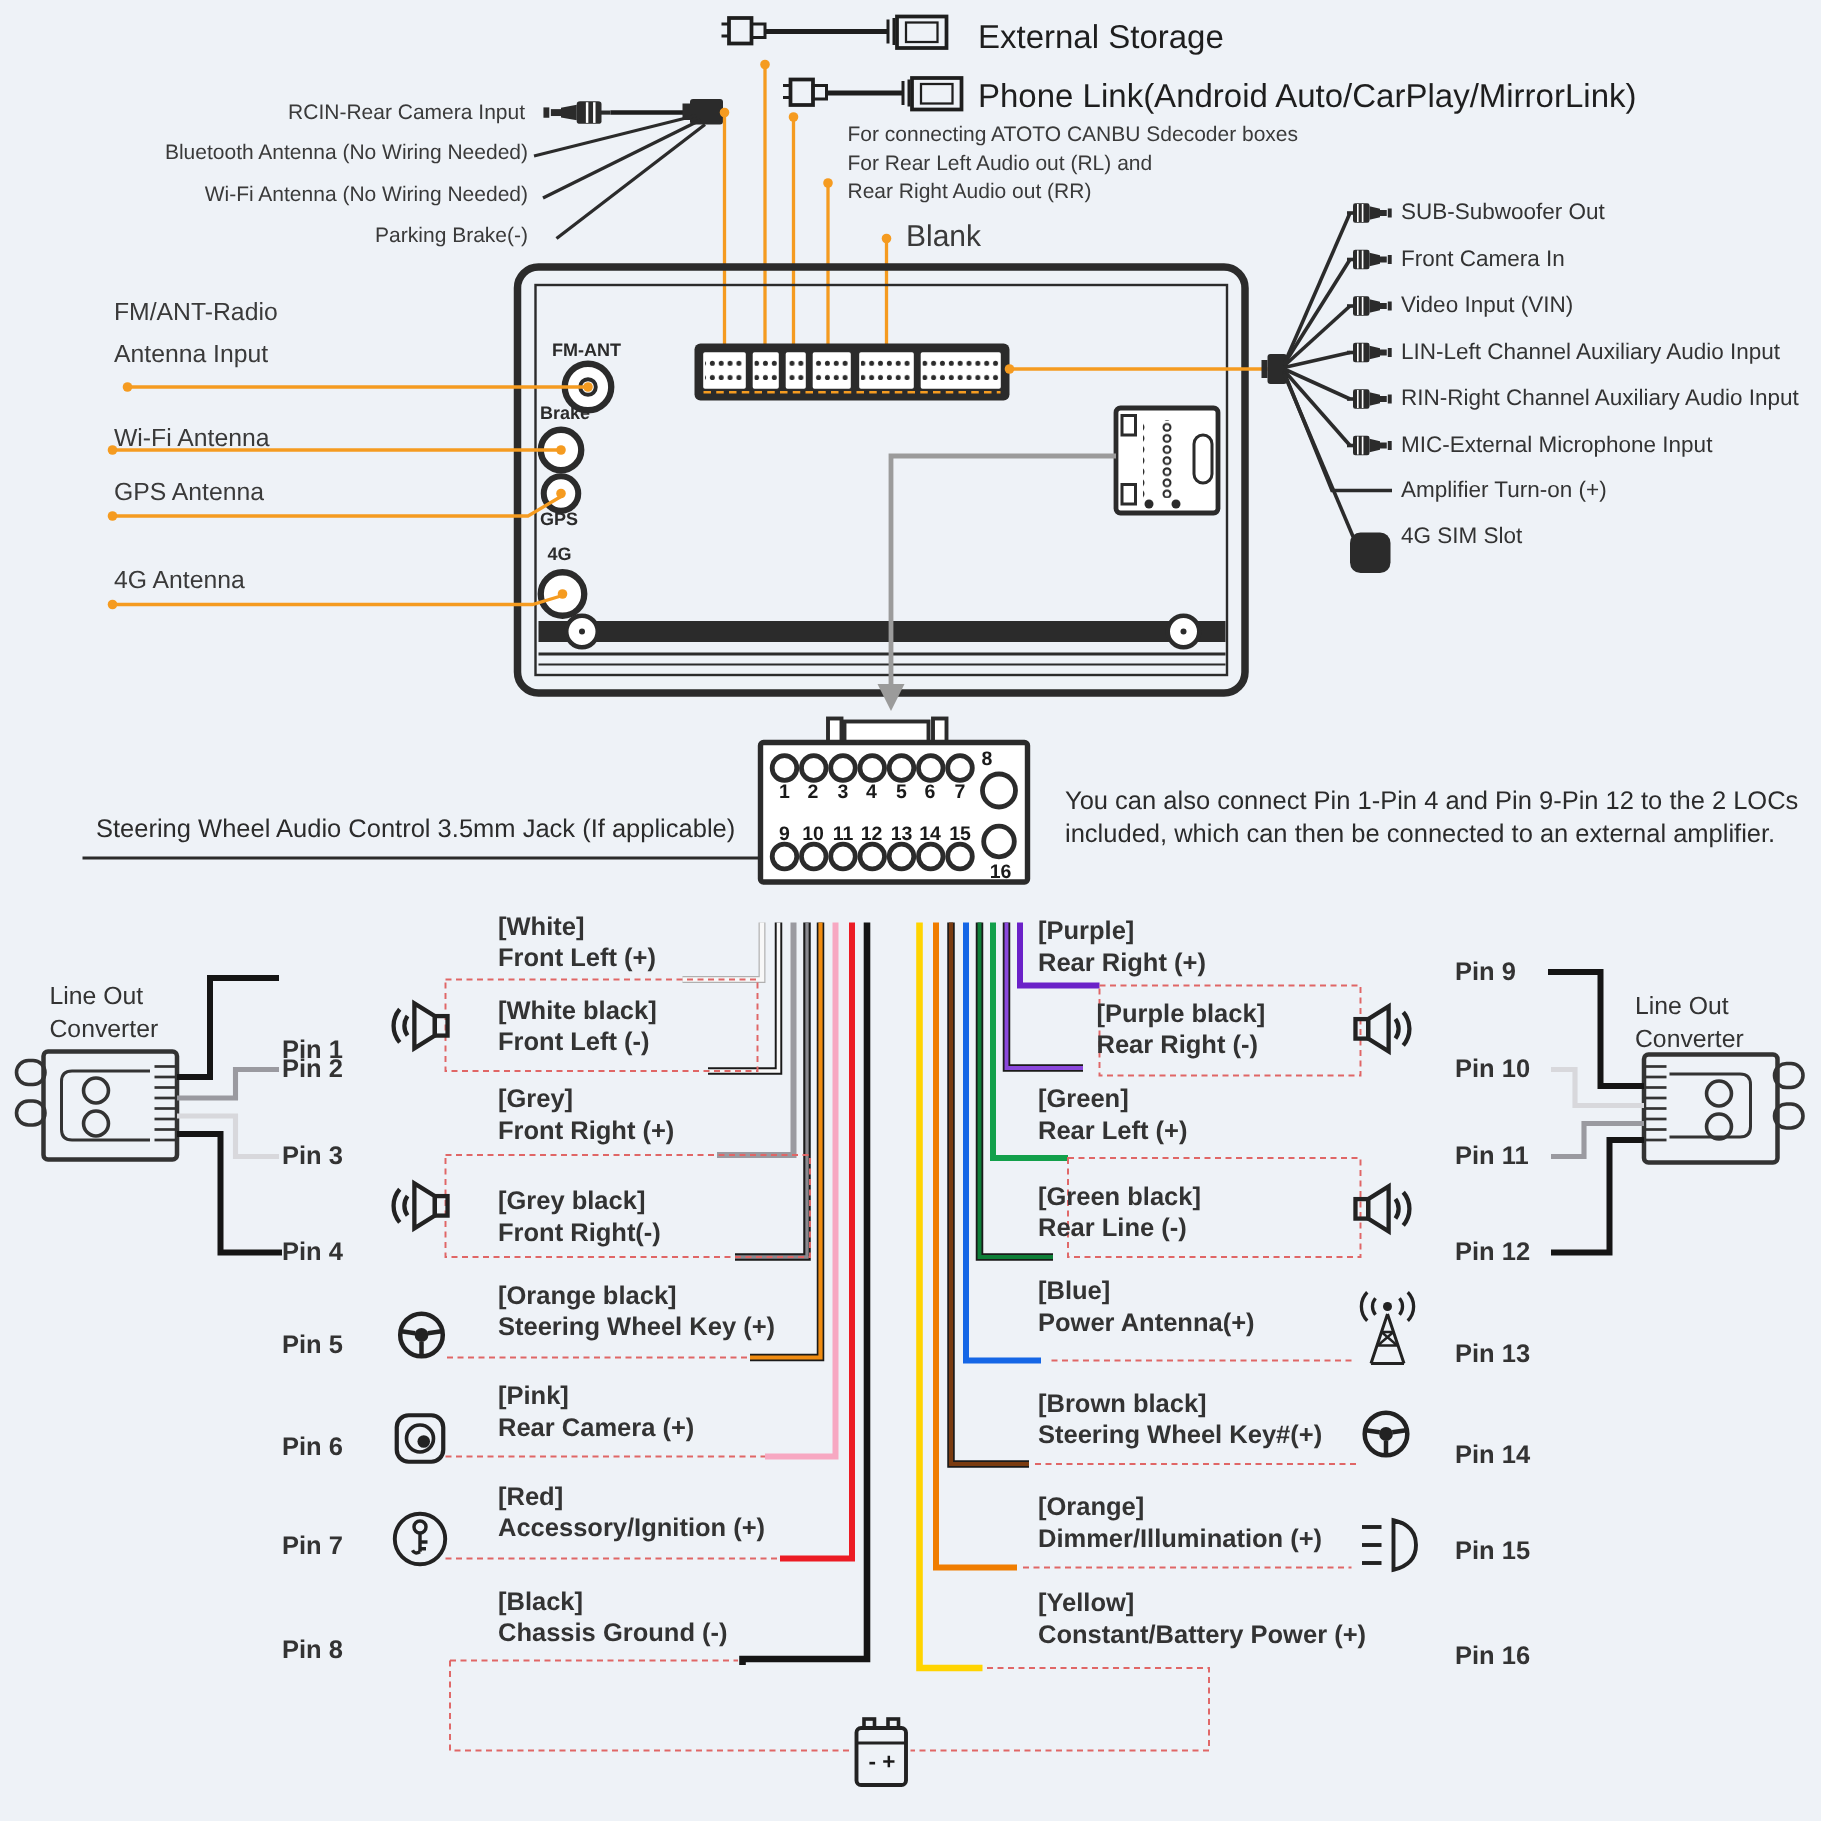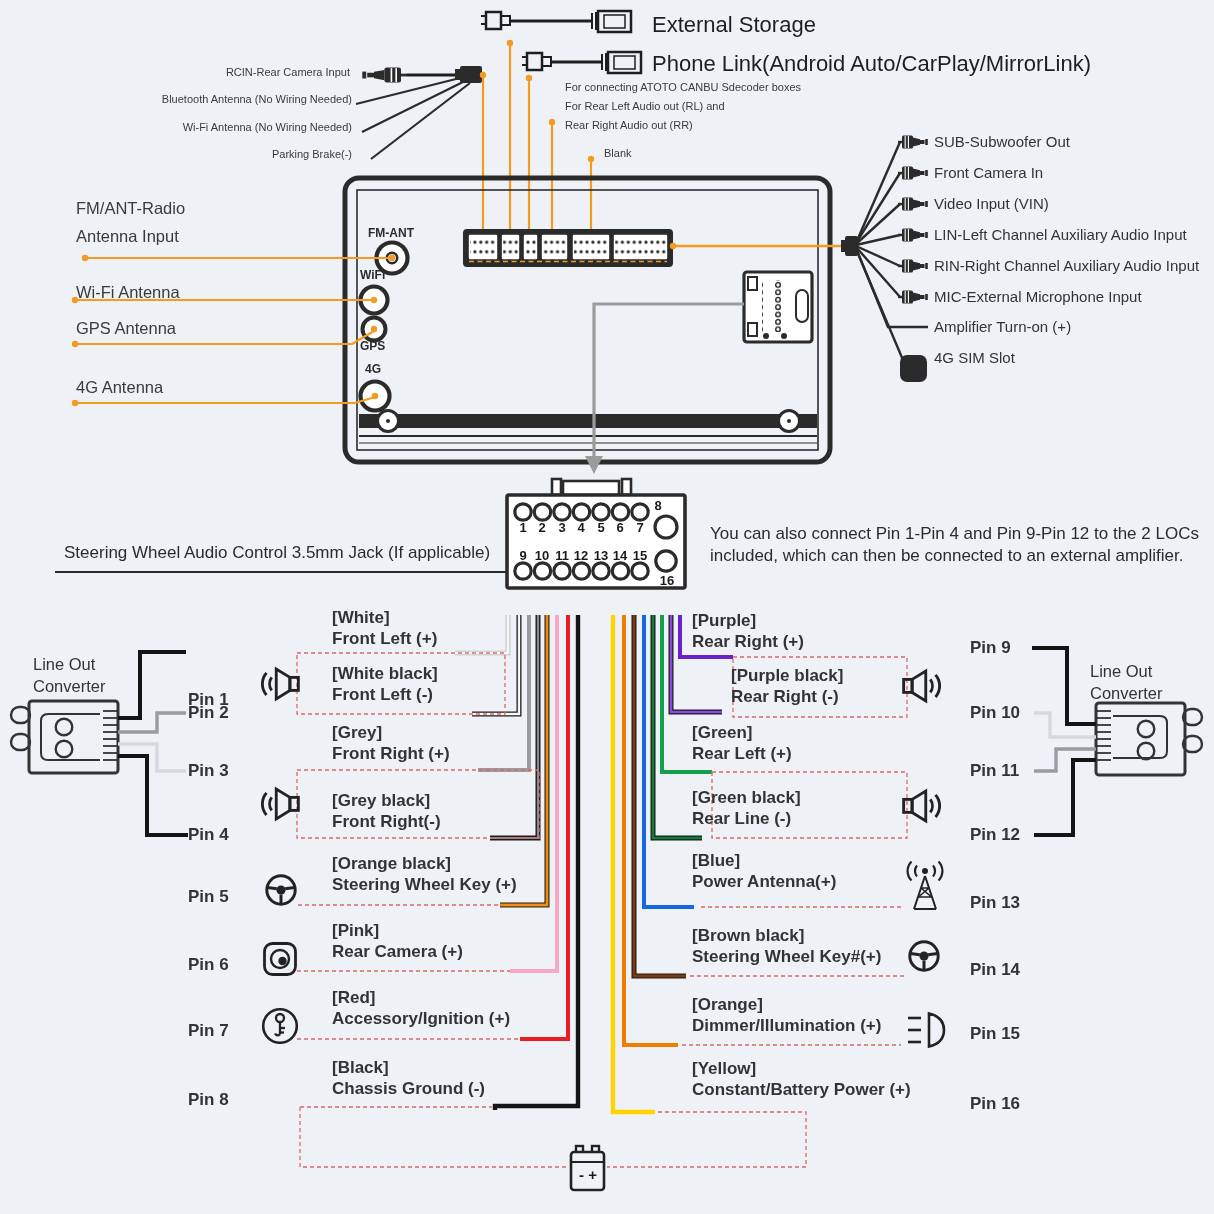--- a/index.html
+++ b/index.html
@@ -1,19 +1,19 @@
 <!DOCTYPE html>
 <html><head>
 <meta charset="utf-8">
 <style>
   html,body{margin:0;padding:0;}
   body{font-family:"Liberation Sans", sans-serif;}
   #stage{position:relative;width:1214px;height:1214px;background:#EEF2F7;overflow:hidden;}
   #gfx{position:absolute;left:0;top:0;}
-  .lbl{position:absolute;color:#3A3A3A;font-size:11px;white-space:nowrap;}
+  .lbl{position:absolute;color:#3A3A3A;font-size:14px;white-space:nowrap;}
   .lbl-r{text-align:right;}
   .big{font-size:22px;color:#1E1E1E;}
   .ant{font-size:16.5px;}
   .unitlbl{position:absolute;font-weight:bold;font-size:12px;color:#2B2B2B;white-space:nowrap;}
   .port{position:absolute;font-size:15px;color:#333;white-space:nowrap;}
   .note{position:absolute;font-size:17px;color:#2B2B2B;white-space:nowrap;}
   .num{position:absolute;font-weight:bold;font-size:13px;color:#1A1A1A;text-align:center;width:16px;}
   .pin{position:absolute;font-weight:bold;font-size:17px;color:#333;white-space:nowrap;}
   .wlbl{position:absolute;font-weight:bold;font-size:17px;color:#333;line-height:21px;white-space:nowrap;}
   .conv{position:absolute;font-size:16.5px;color:#333;line-height:22px;white-space:nowrap;}
@@ -362,35 +362,35 @@
     <rect x="571" y="1152" width="33" height="38" rx="3" fill="#EEF2F7" stroke="#222" stroke-width="2.6"></rect>
     <line x1="571" y1="1162" x2="604" y2="1162" stroke="#222" stroke-width="2"></line>
   </g>
 </svg>
 
 <div class="lbl big" style="left:652px;top:12px;">External Storage</div>
 <div class="lbl big" style="left:652px;top:51px;">Phone Link(Android Auto/CarPlay/MirrorLink)</div>
 <div class="lbl" style="left:565px;top:81px;">For connecting ATOTO CANBU Sdecoder boxes</div>
 <div class="lbl" style="left:565px;top:100px;">For Rear Left Audio out (RL) and</div>
 <div class="lbl" style="left:565px;top:119px;">Rear Right Audio out (RR)</div>
-<div class="lbl" style="left:604px;top:147px;font-size:11px;">Blank</div>
+<div class="lbl" style="left:604px;top:147px;font-size:20px;">Blank</div>
 
 <div class="lbl lbl-r" style="left:100px;top:66px;width:250px;">RCIN-Rear Camera Input</div>
 <div class="lbl lbl-r" style="left:60px;top:93px;width:292px;">Bluetooth Antenna (No Wiring Needed)</div>
 <div class="lbl lbl-r" style="left:60px;top:121px;width:292px;">Wi-Fi Antenna (No Wiring Needed)</div>
 <div class="lbl lbl-r" style="left:60px;top:148px;width:292px;">Parking Brake(-)</div>
 
 <div class="lbl ant" style="left:76px;top:199px;">FM/ANT-Radio</div>
 <div class="lbl ant" style="left:76px;top:227px;">Antenna Input</div>
 <div class="lbl ant" style="left:76px;top:283px;">Wi-Fi Antenna</div>
 <div class="lbl ant" style="left:76px;top:319px;">GPS Antenna</div>
 <div class="lbl ant" style="left:76px;top:378px;">4G Antenna</div>
 
 <div class="unitlbl" style="left:368px;top:226px;">FM-ANT</div>
-<div class="unitlbl" style="left:360px;top:268px;">WiFi</div>
+<div class="unitlbl" style="left:360px;top:268px;">Brake</div>
 <div class="unitlbl" style="left:360px;top:339px;">GPS</div>
 <div class="unitlbl" style="left:365px;top:362px;">4G</div>
 
 <div class="port" style="left:934px;top:133px;">SUB-Subwoofer Out</div>
 <div class="port" style="left:934px;top:164px;">Front Camera In</div>
 <div class="port" style="left:934px;top:195px;">Video Input (VIN)</div>
 <div class="port" style="left:934px;top:226px;">LIN-Left Channel Auxiliary Audio Input</div>
 <div class="port" style="left:934px;top:257px;">RIN-Right Channel Auxiliary Audio Input</div>
 <div class="port" style="left:934px;top:288px;">MIC-External Microphone Input</div>
 <div class="port" style="left:934px;top:318px;">Amplifier Turn-on (+)</div>

